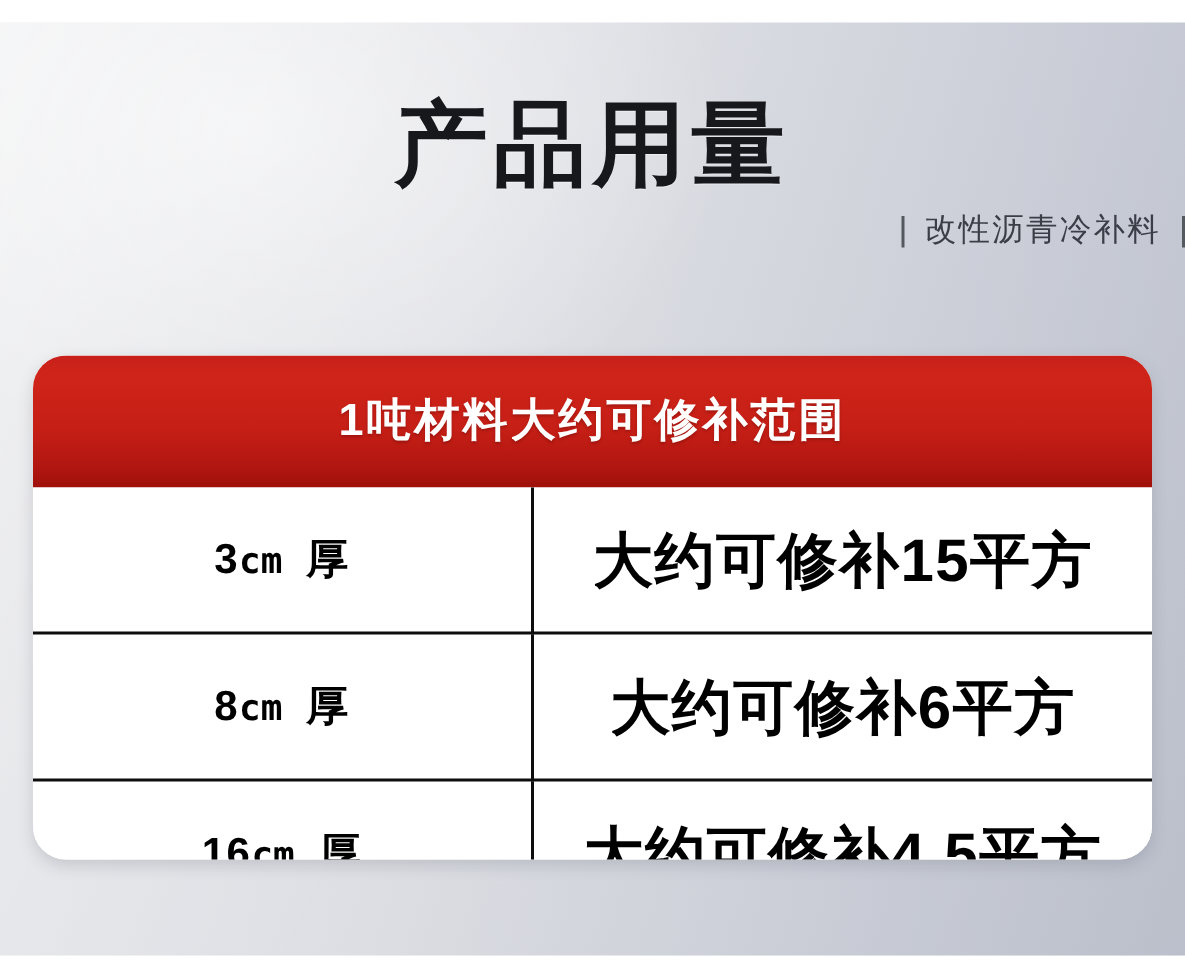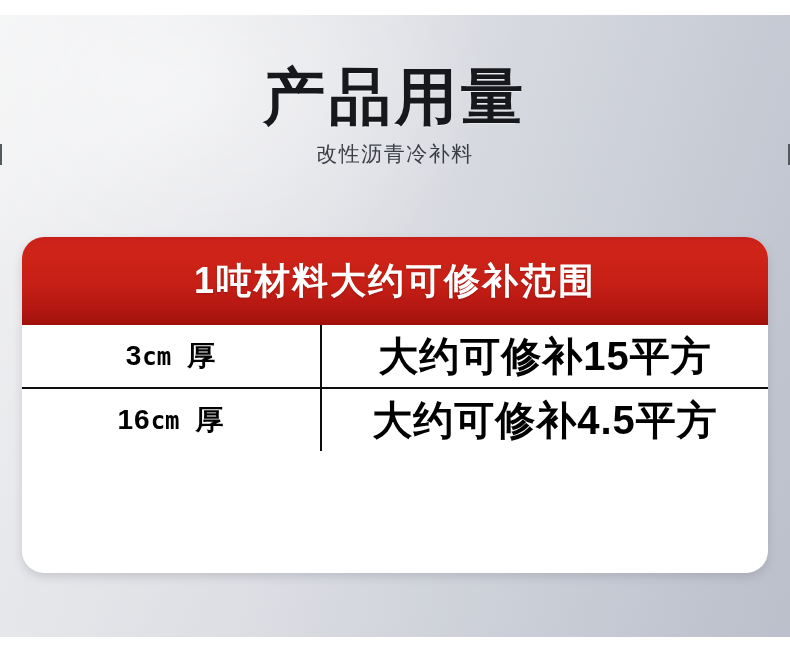--- a/index.html
+++ b/index.html
@@ -65,21 +65,21 @@
     font-weight: bold;
     color: #17181c;
     letter-spacing: 4px;
     margin: 0;
     text-shadow: 0 1px 0 rgba(255,255,255,0.45);
   }
   #subtitle-row {
     margin-top: 8px;
     display: flex;
     align-items: center;
-    justify-content: space-between;
+    justify-content: flex-end;
     gap: 14px;
   }
   .sub-bar {
     display: inline-block;
     width: 2px;
     height: 21px;
     background: #54585f;
   }
   #subtitle-text {
     font-size: 21px;
@@ -105,39 +105,39 @@
   
   #card-header {
     position: relative;
     height: 88px;
     background: linear-gradient(180deg, #c7201a 0%, #cf2419 14%, #c61f16 55%, #ae1510 88%, #9d1009 100%);
     display: flex;
     align-items: center;
     justify-content: center;
   }
   #card-header-title {
-    font-size: 36px;
+    font-size: 30px;
     line-height: 38px;
     font-weight: bold;
     color: #ffffff;
     letter-spacing: 2px;
     white-space: nowrap;
     text-shadow: 0 1px 2px rgba(90,10,5,0.35);
   }
 
   
   #spec-table {
     position: relative;
     width: 100%;
     border-collapse: collapse;
     table-layout: fixed;
   }
   #spec-table td {
     height: 62px;
-    padding: 0;
+    padding: 17px;
     text-align: center;
     vertical-align: middle;
     color: #000000;
     font-weight: bold;
     border-bottom: 2px solid #0d0d0d;
     background: #ffffff;
   }
   #spec-table tr:last-child td {
     border-bottom: none;
   }
@@ -191,20 +191,28 @@
           <tr>
             <td class="col-thickness">
               <span class="unit-num">3</span><span class="unit-cm">cm</span><span class="thk-word">厚</span>
             </td>
             <td class="col-coverage">
               <span>大约可修补15平方</span>
             </td>
           </tr>
           <tr>
             <td class="col-thickness">
+              <span class="unit-num">8</span><span class="unit-cm">cm</span><span class="thk-word">厚</span>
+            </td>
+            <td class="col-coverage">
+              <span>大约可修补6平方</span>
+            </td>
+          </tr>
+          <tr>
+            <td class="col-thickness">
               <span class="unit-num">16</span><span class="unit-cm">cm</span><span class="thk-word">厚</span>
             </td>
             <td class="col-coverage">
               <span>大约可修补4.5平方</span>
             </td>
           </tr>
         </tbody>
       </table>
 
     </div>

